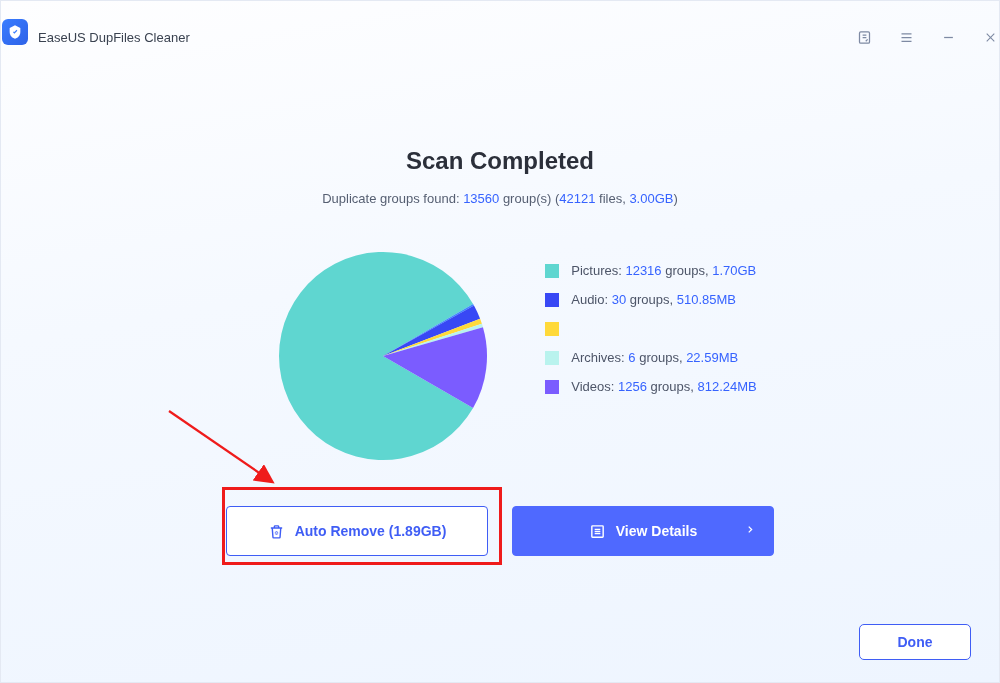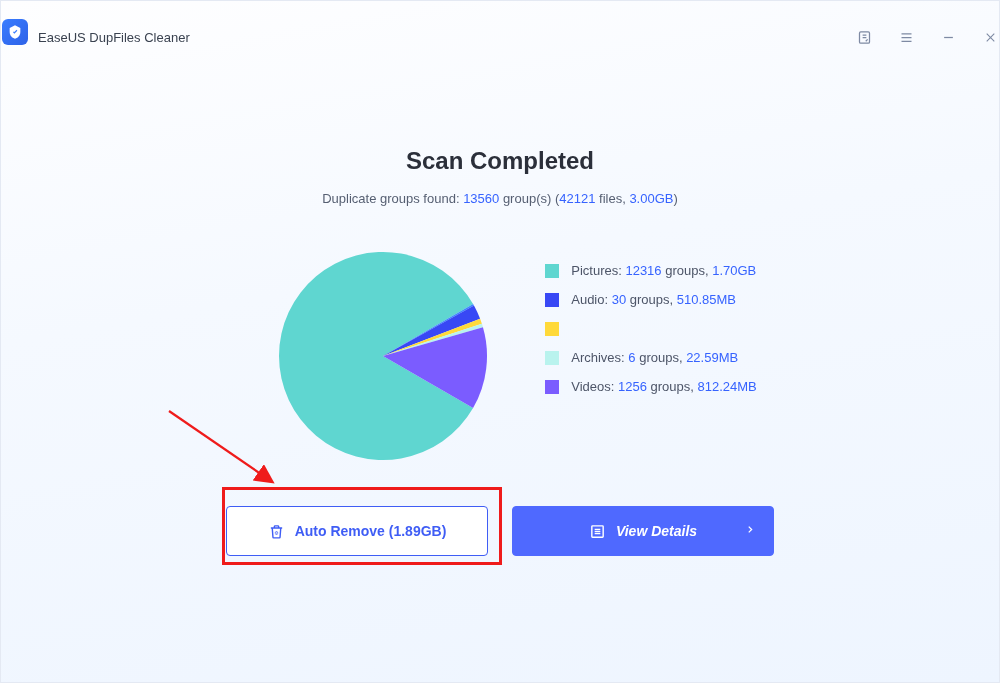--- a/index.html
+++ b/index.html
@@ -119,21 +119,20 @@
   }
   .btn-outline {
     background: #fff;
     border: 1px solid #3f5df5;
     color: #3f5df5;
   }
   .btn-primary {
     background: #4f69ff;
     border: 1px solid #4f69ff;
     color: #fff;
-    font-style: italic;
   }
   .btn-primary .chev {
     position: absolute;
     right: 18px;
     top: 50%;
     transform: translateY(-50%);
   }
   .btn .ico { margin-right: 10px; display:flex; }
   .highlight-box {
     position: absolute;
@@ -275,14 +274,17 @@
 
   <svg class="arrow-annot" style="left:160px; top:402px; width:130px; height:90px;" viewBox="0 0 130 90">
     <defs>
       <marker id="arrhead" markerWidth="9" markerHeight="9" refX="7" refY="4.5" orient="auto">
         <path d="M0,0 L9,4.5 L0,9 z" fill="#ef1b1b"></path>
       </marker>
     </defs>
     <line x1="8" y1="8" x2="110" y2="78" stroke="#ef1b1b" stroke-width="2.2" marker-end="url(#arrhead)"></line>
   </svg>
 
+  <div class="done-btn">
+    <span>Done</span>
+  </div>
 
 </div>
 
 </body></html>

